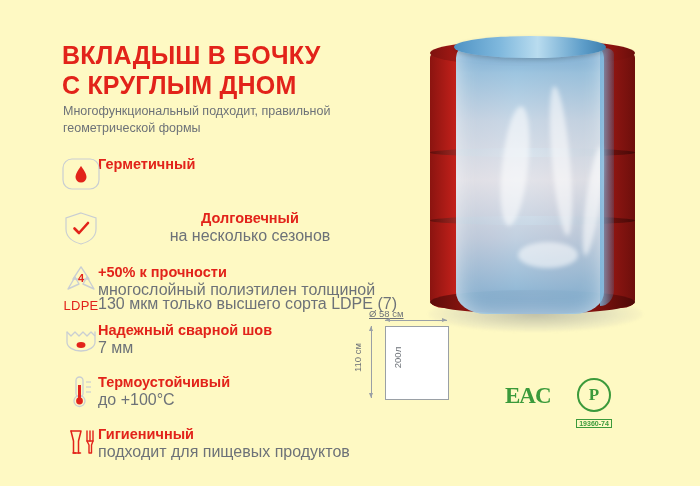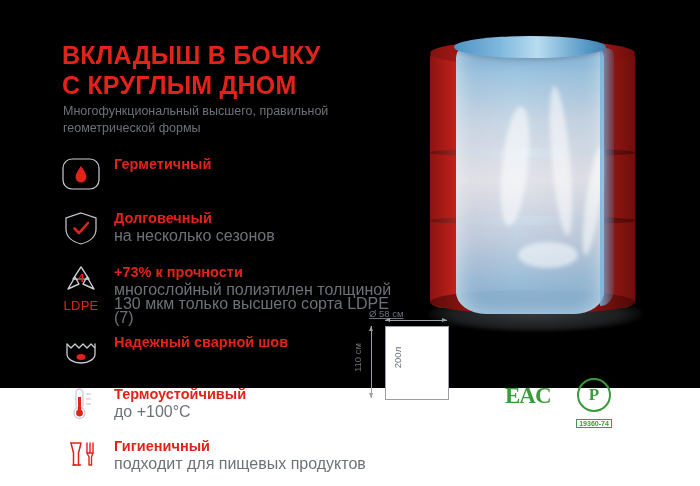--- a/index.html
+++ b/index.html
@@ -4,22 +4,22 @@
 <style>
   html,body{margin:0;padding:0;}
   body{
     width:700px;height:486px;
     background:#ffffff;
     font-family:"Liberation Sans", sans-serif;
     overflow:hidden;
     position:relative;
   }
   #page{
-    position:absolute;left:0;top:0;width:700px;height:388px;
-    background:#000000;
+    position:absolute;left:0;top:0;width:700px;height:486px;
+    background:#fef9c3;
   }
   
   .title{
     position:absolute;left:62px;top:40px;width:360px;
     font-size:25px;line-height:30px;font-weight:bold;
     color:#e2231a;letter-spacing:.2px;
     text-transform:uppercase;
   }
   .subtitle{
     position:absolute;left:63px;top:103px;width:320px;
@@ -30,31 +30,31 @@
     position:absolute;left:62px;top:155px;width:340px;
   }
   .feature{
     position:relative;
     min-height:44px;
     margin-bottom:9px;
   }
   .f-icon{
     position:absolute;left:0;top:0;width:38px;height:38px;
   }
-  .f-body{margin-left:52px;}
+  .f-body{margin-left:36px;}
   .f-title{
     font-size:14.5px;font-weight:bold;color:#e2231a;
     line-height:18px;
   }
   .f-desc{
     font-size:16px;color:#6d7278;line-height:14px;margin-top:2px;
   }
   
   .feature.r1{min-height:40px;margin-bottom:14px;}
-  .feature.r2{min-height:44px;margin-bottom:10px;}
+  .feature.r2{min-height:44px;margin-bottom:10px;text-align:center;}
   .feature.r3{min-height:50px;margin-bottom:8px;}
   .feature.r4{min-height:42px;margin-bottom:10px;}
   .feature.r5{min-height:42px;margin-bottom:10px;}
   .feature.r6{min-height:42px;margin-bottom:0;}
 
   
   .photo{
     position:absolute;left:400px;top:18px;width:290px;height:330px;
   }
   
@@ -198,21 +198,21 @@
 </style>
 </head>
 <body>
 
 <div id="page">
 
   <div class="title">
     <div>ВКЛАДЫШ В БОЧКУ</div>
     <div>С КРУГЛЫМ ДНОМ</div>
   </div>
-  <div class="subtitle">Многофункциональный высшего, правильной геометрической формы</div>
+  <div class="subtitle">Многофункциональный подходит, правильной геометрической формы</div>
 
   <div class="features">
 
     <div class="feature r1">
       <div class="f-icon">
         <svg width="38" height="38" viewBox="0 0 38 38">
           <rect x="1" y="4" width="36" height="30" rx="9" fill="none" stroke="#c9ced3" stroke-width="1.2"></rect>
           <path d="M19 11 C19 11 13.5 18 13.5 22 a5.5 5.5 0 0 0 11 0 C24.5 18 19 11 19 11 z" fill="#e2231a"></path>
         </svg>
       </div>
@@ -239,35 +239,36 @@
       <div class="f-icon">
         <svg width="38" height="38" viewBox="0 0 38 38" style="position:absolute;left:0;top:0;">
           <path d="M19 3 L27 16 H11 z" fill="none" stroke="#c9ced3" stroke-width="1.4" stroke-linejoin="round" transform="translate(0,1) scale(1,0.95)"></path>
           <path d="M6 26 L13 14 L17 21 z" fill="none" stroke="#c9ced3" stroke-width="1.4" stroke-linejoin="round"></path>
           <path d="M32 26 L25 14 L21 21 z" fill="none" stroke="#c9ced3" stroke-width="1.4" stroke-linejoin="round"></path>
         </svg>
         <div class="ldpe-num">4</div>
         <div class="ldpe-txt">LDPE</div>
       </div>
       <div class="f-body">
-        <div class="f-title">+73% к прочности</div>
+        <div class="f-title">+50% к прочности</div>
         <div class="f-desc">многослойный полиэтилен толщиной 130 мкм только высшего сорта LDPE (7)</div>
       </div>
     </div>
 
     <div class="feature r4">
       <div class="f-icon">
         <svg width="38" height="38" viewBox="0 0 38 38">
           <path d="M5 11 V21 a14 9 0 0 0 28 0 V11" fill="none" stroke="#c9ced3" stroke-width="1.3" stroke-linecap="round"></path>
           <path d="M5 11 L9 15 L13 11 L17 15 L21 11 L25 15 L29 11 L33 15" fill="none" stroke="#c9ced3" stroke-width="1.3" stroke-linejoin="round"></path>
           <ellipse cx="19" cy="24" rx="4.5" ry="3" fill="#e2231a"></ellipse>
         </svg>
       </div>
       <div class="f-body">
         <div class="f-title">Надежный сварной шов</div>
+        <div class="f-desc">7 мм</div>
       </div>
     </div>
 
     <div class="feature r5">
       <div class="f-icon">
         <svg width="38" height="38" viewBox="0 0 38 38">
           <rect x="14" y="4" width="7" height="20" rx="3.5" fill="none" stroke="#c9ced3" stroke-width="1.3"></rect>
           <circle cx="17.5" cy="28" r="5.5" fill="none" stroke="#c9ced3" stroke-width="1.3"></circle>
           <circle cx="17.5" cy="28" r="3.4" fill="#e2231a"></circle>
           <rect x="16" y="12" width="3" height="13" fill="#e2231a"></rect>

